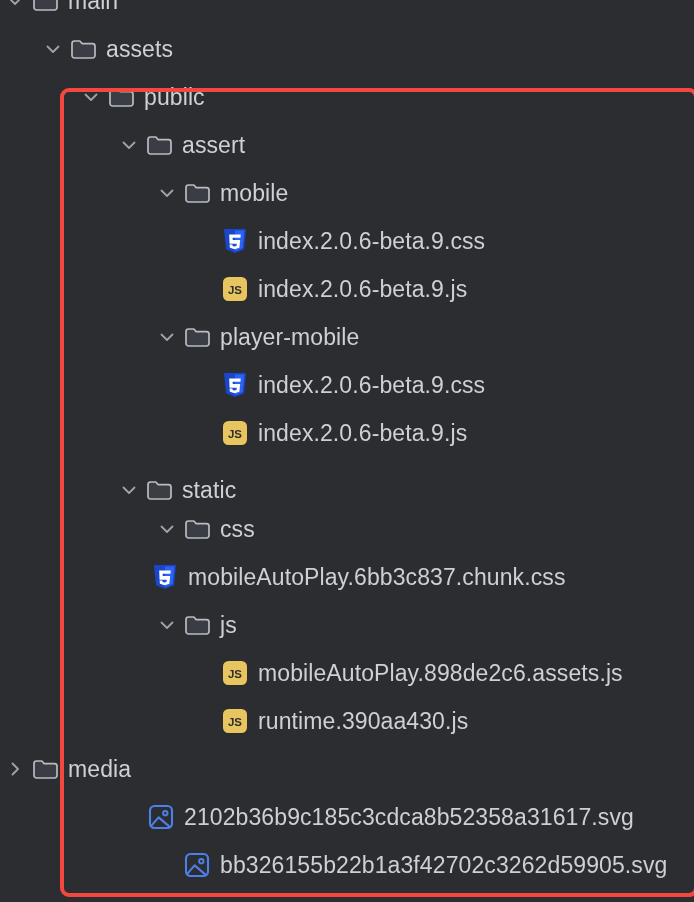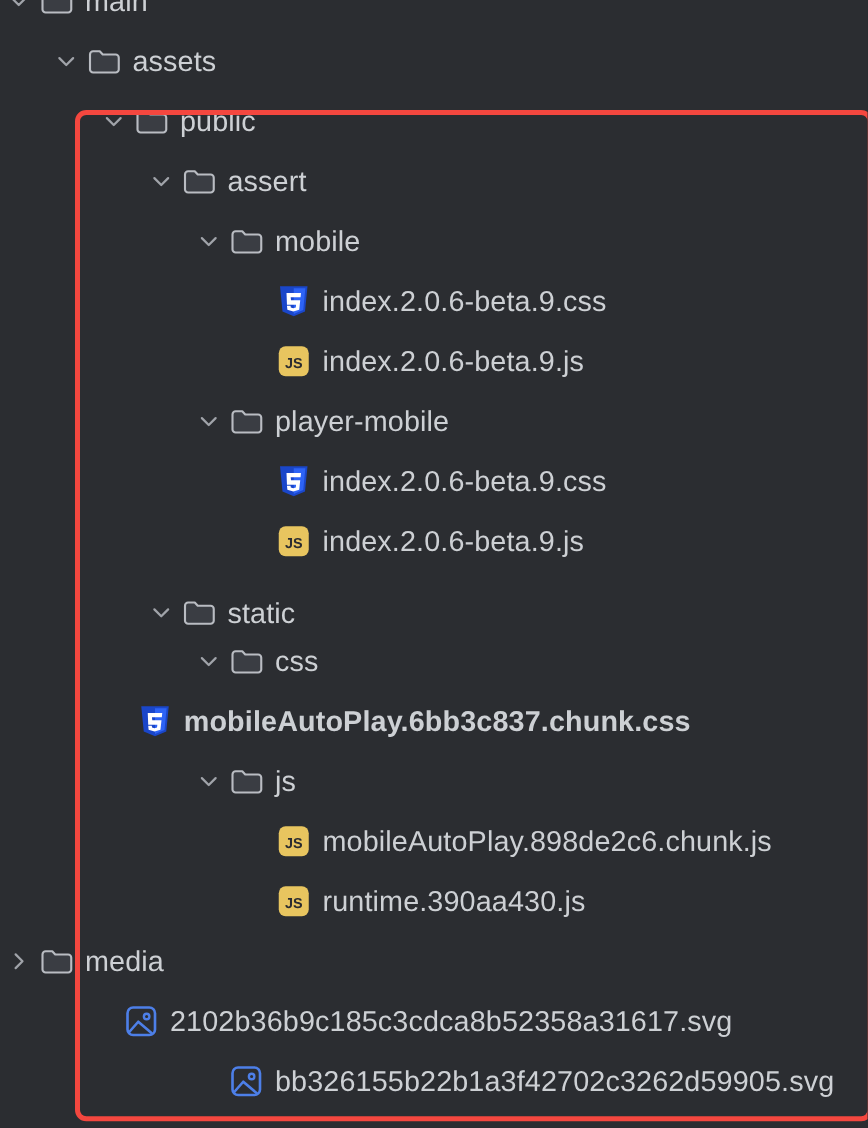--- a/index.html
+++ b/index.html
@@ -220,21 +220,21 @@
           <path d="M5.5 8.5 L11 14 L16.5 8.5" fill="none" stroke="#a0a3a9" stroke-width="1.8" stroke-linecap="round" stroke-linejoin="round"></path>
         </svg>
       </span>
       <span class="icon">
         <svg width="27" height="24" viewBox="0 0 27 24">
           <path d="M2 6.5 a2.5 2.5 0 0 1 2.5-2.5 h5.3 l2.4 2.6 h10.3 a2.5 2.5 0 0 1 2.5 2.5 v9.4 a2.5 2.5 0 0 1 -2.5 2.5 h-18 a2.5 2.5 0 0 1 -2.5 -2.5 z" fill="#3a3d43" stroke="#b9bcc2" stroke-width="1.7" stroke-linejoin="round"></path>
         </svg>
       </span>
       <span class="label">css</span>
     </div>
-    <div class="row" style="top: 553px; padding-left: 79px; font-weight: bold;">
+    <div class="row" style="top: 553px; padding-left: 120px;">
       <span class="twisty blank"></span>
       <span class="icon">
         <svg width="26" height="28" viewBox="0 0 26 28">
           <path d="M2 2 h22 l-2 20.2 l-9 3.8 l-9 -3.8 z" fill="#1a46c9"></path>
           <path d="M13 3.6 v20.6 l7.6 -3.2 l1.7 -17.4 z" fill="#2d63f5"></path>
           <path d="M7.2 7.4 h11.6 l-0.35 3.3 h-7.9 l0.25 2.4 h7.4 l-0.85 7.6 l-4.75 1.55 l-4.7 -1.55 l-0.33 -3.2 h2.9 l0.16 1.5 l1.97 0.6 l2.03 -0.6 l0.24 -2.3 h-7.3 z" fill="#ffffff"></path>
         </svg>
       </span>
       <span class="label">mobileAutoPlay.6bb3c837.chunk.css</span>
     </div>
@@ -252,21 +252,21 @@
       <span class="label">js</span>
     </div>
     <div class="row" style="top: 649px; padding-left: 190px;">
       <span class="twisty blank"></span>
       <span class="icon">
         <svg width="26" height="26" viewBox="0 0 26 26">
           <rect x="1" y="1" width="24" height="24" rx="5.5" fill="#e8c55f"></rect>
           <text x="13" y="18" text-anchor="middle" font-family="Liberation Sans, sans-serif" font-size="11.5" font-weight="bold" fill="#2b2d31">JS</text>
         </svg>
       </span>
-      <span class="label">mobileAutoPlay.898de2c6.chunk.js</span>
+      <span class="label">mobileAutoPlay.898de2c6.assets.js</span>
     </div>
     <div class="row" style="top: 697px; padding-left: 190px;">
       <span class="twisty blank"></span>
       <span class="icon">
         <svg width="26" height="26" viewBox="0 0 26 26">
           <rect x="1" y="1" width="24" height="24" rx="5.5" fill="#e8c55f"></rect>
           <text x="13" y="18" text-anchor="middle" font-family="Liberation Sans, sans-serif" font-size="11.5" font-weight="bold" fill="#2b2d31">JS</text>
         </svg>
       </span>
       <span class="label">runtime.390aa430.js</span>
@@ -277,21 +277,21 @@
           <path d="M8.5 5.5 L14 11 L8.5 16.5" fill="none" stroke="#a0a3a9" stroke-width="1.8" stroke-linecap="round" stroke-linejoin="round"></path>
         </svg>
       </span>
       <span class="icon">
         <svg width="27" height="24" viewBox="0 0 27 24">
           <path d="M2 6.5 a2.5 2.5 0 0 1 2.5-2.5 h5.3 l2.4 2.6 h10.3 a2.5 2.5 0 0 1 2.5 2.5 v9.4 a2.5 2.5 0 0 1 -2.5 2.5 h-18 a2.5 2.5 0 0 1 -2.5 -2.5 z" fill="#3a3d43" stroke="#b9bcc2" stroke-width="1.7" stroke-linejoin="round"></path>
         </svg>
       </span>
       <span class="label">media</span>
     </div>
-    <div class="row" style="top: 793px; padding-left: 68px; text-align: center;">
+    <div class="row" style="top: 793px; padding-left: 116px; text-align: center;">
       <span class="twisty blank"></span>
       <span class="icon">
         <svg width="26" height="26" viewBox="0 0 26 26">
           <rect x="2" y="2" width="22" height="22" rx="4.5" fill="none" stroke="#4d7fe8" stroke-width="2.1"></rect>
           <circle cx="17.3" cy="9.2" r="2.2" fill="none" stroke="#4d7fe8" stroke-width="1.9"></circle>
           <path d="M3.4 21.6 L10.6 13.4 L21.2 22.4" fill="none" stroke="#4d7fe8" stroke-width="2.1" stroke-linejoin="round" stroke-linecap="round"></path>
         </svg>
       </span>
       <span class="label">2102b36b9c185c3cdca8b52358a31617.svg</span>
     </div>

